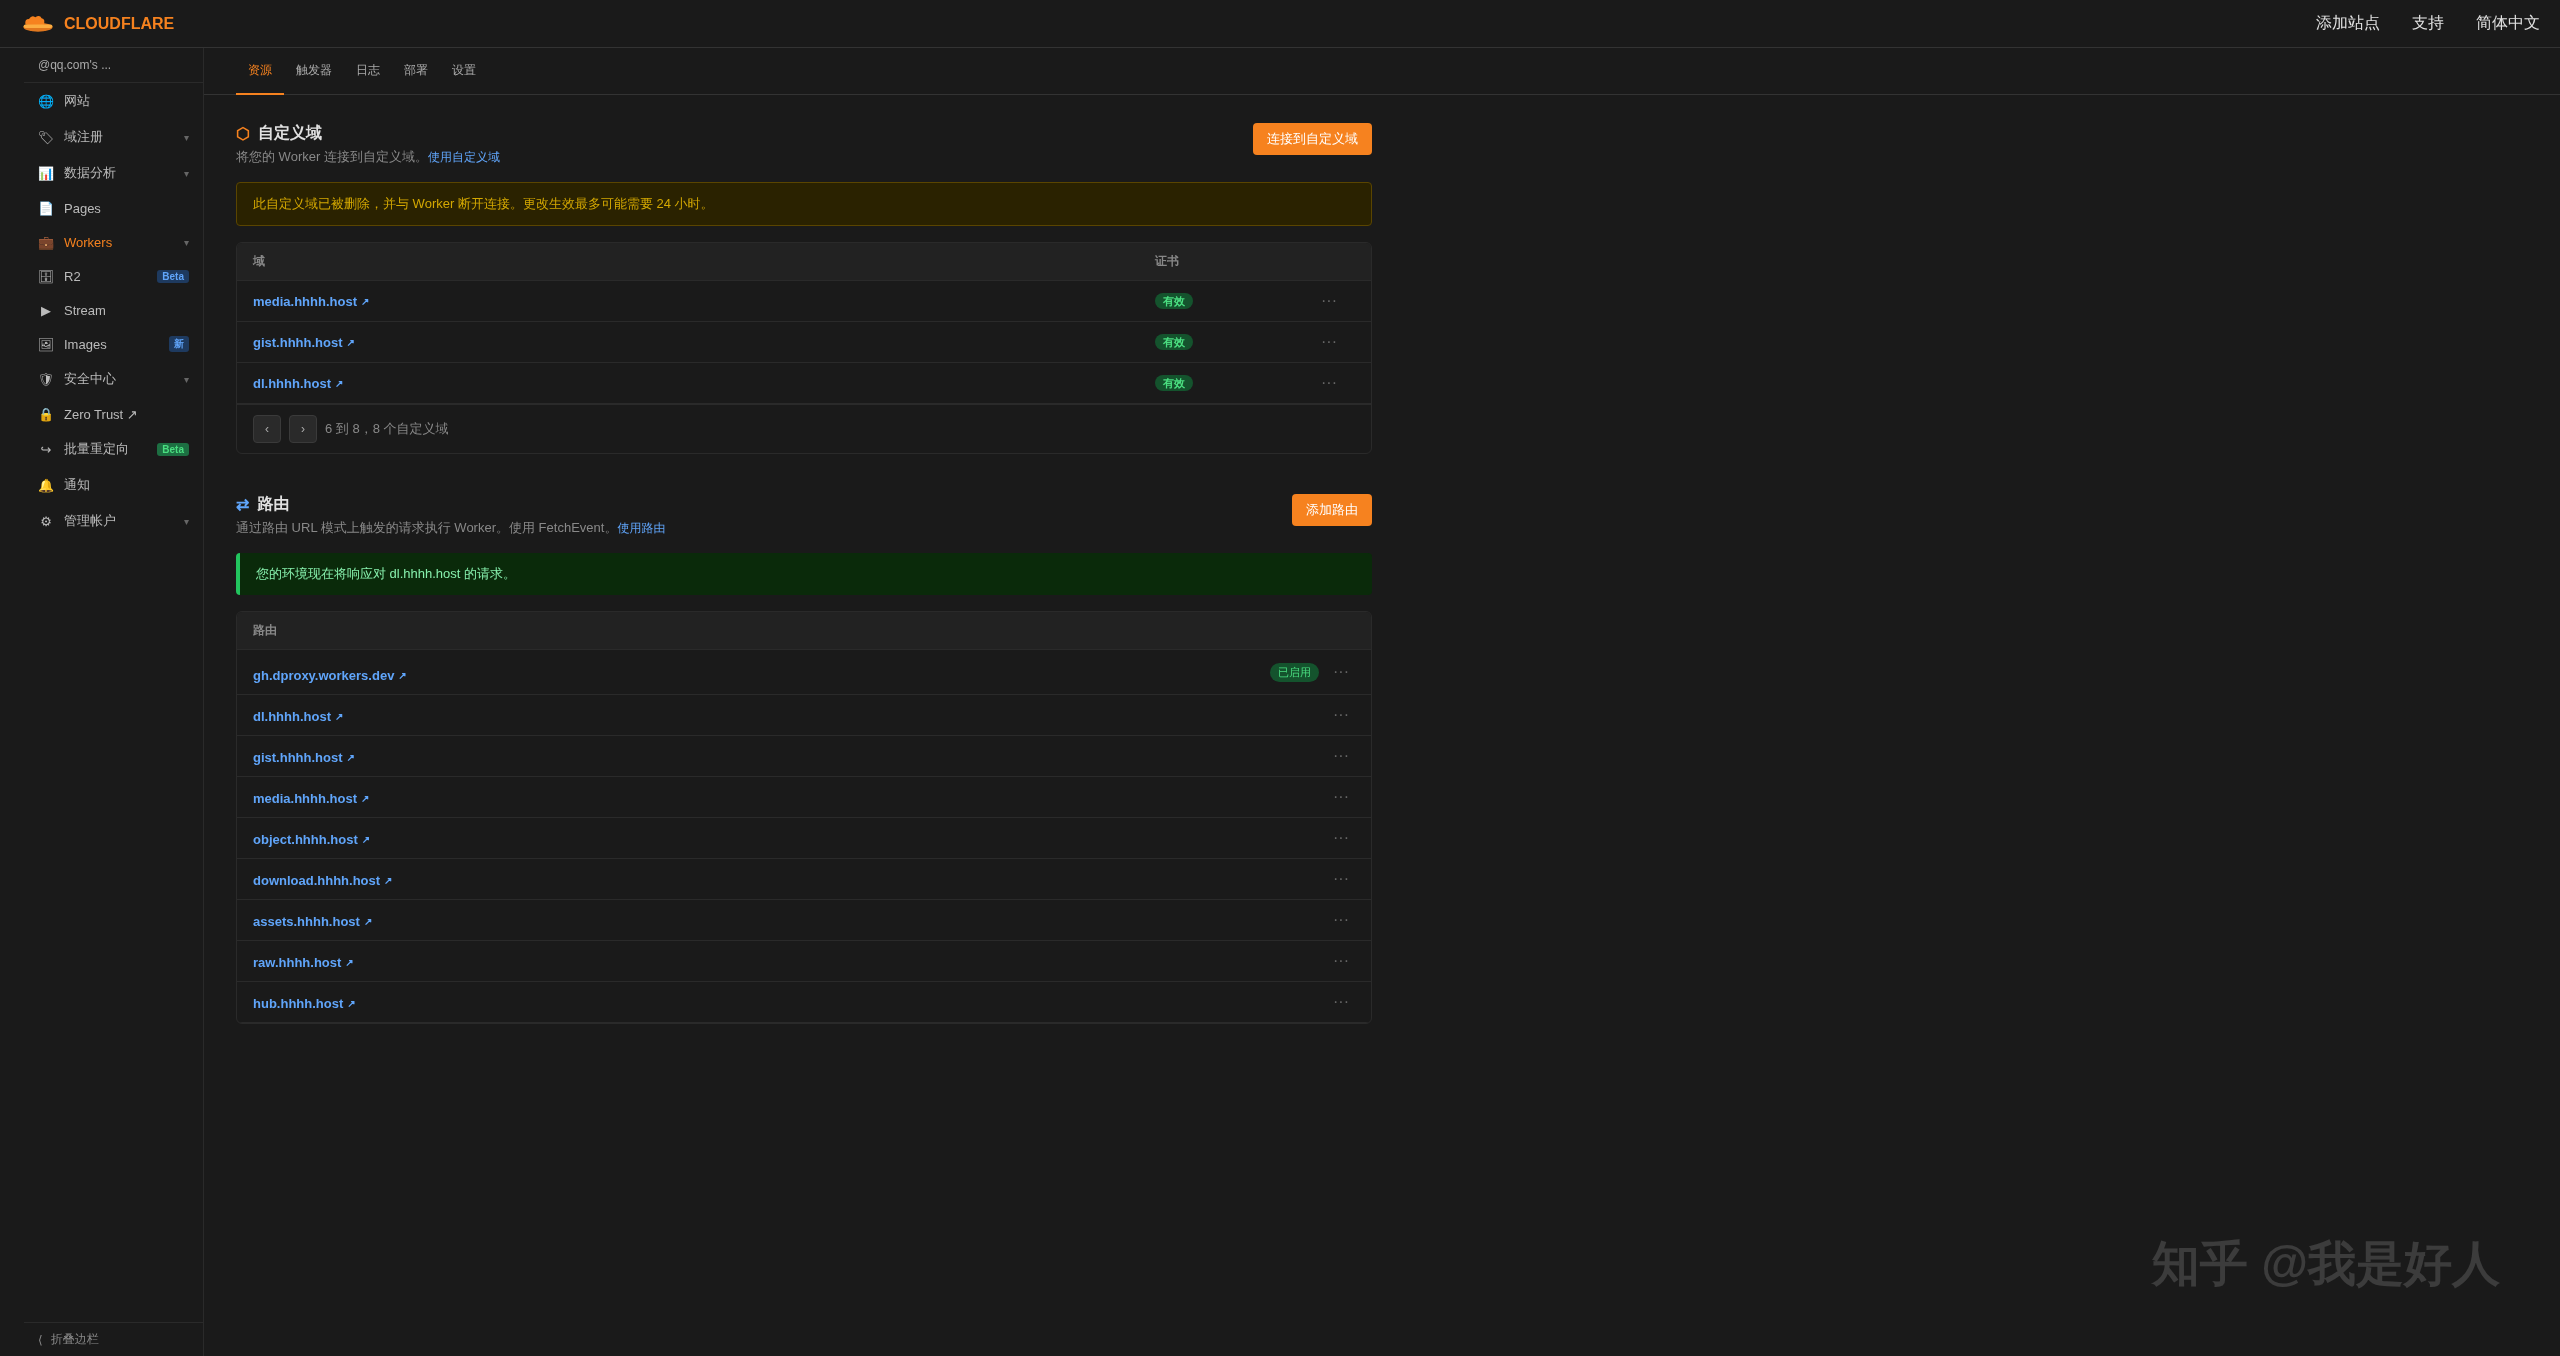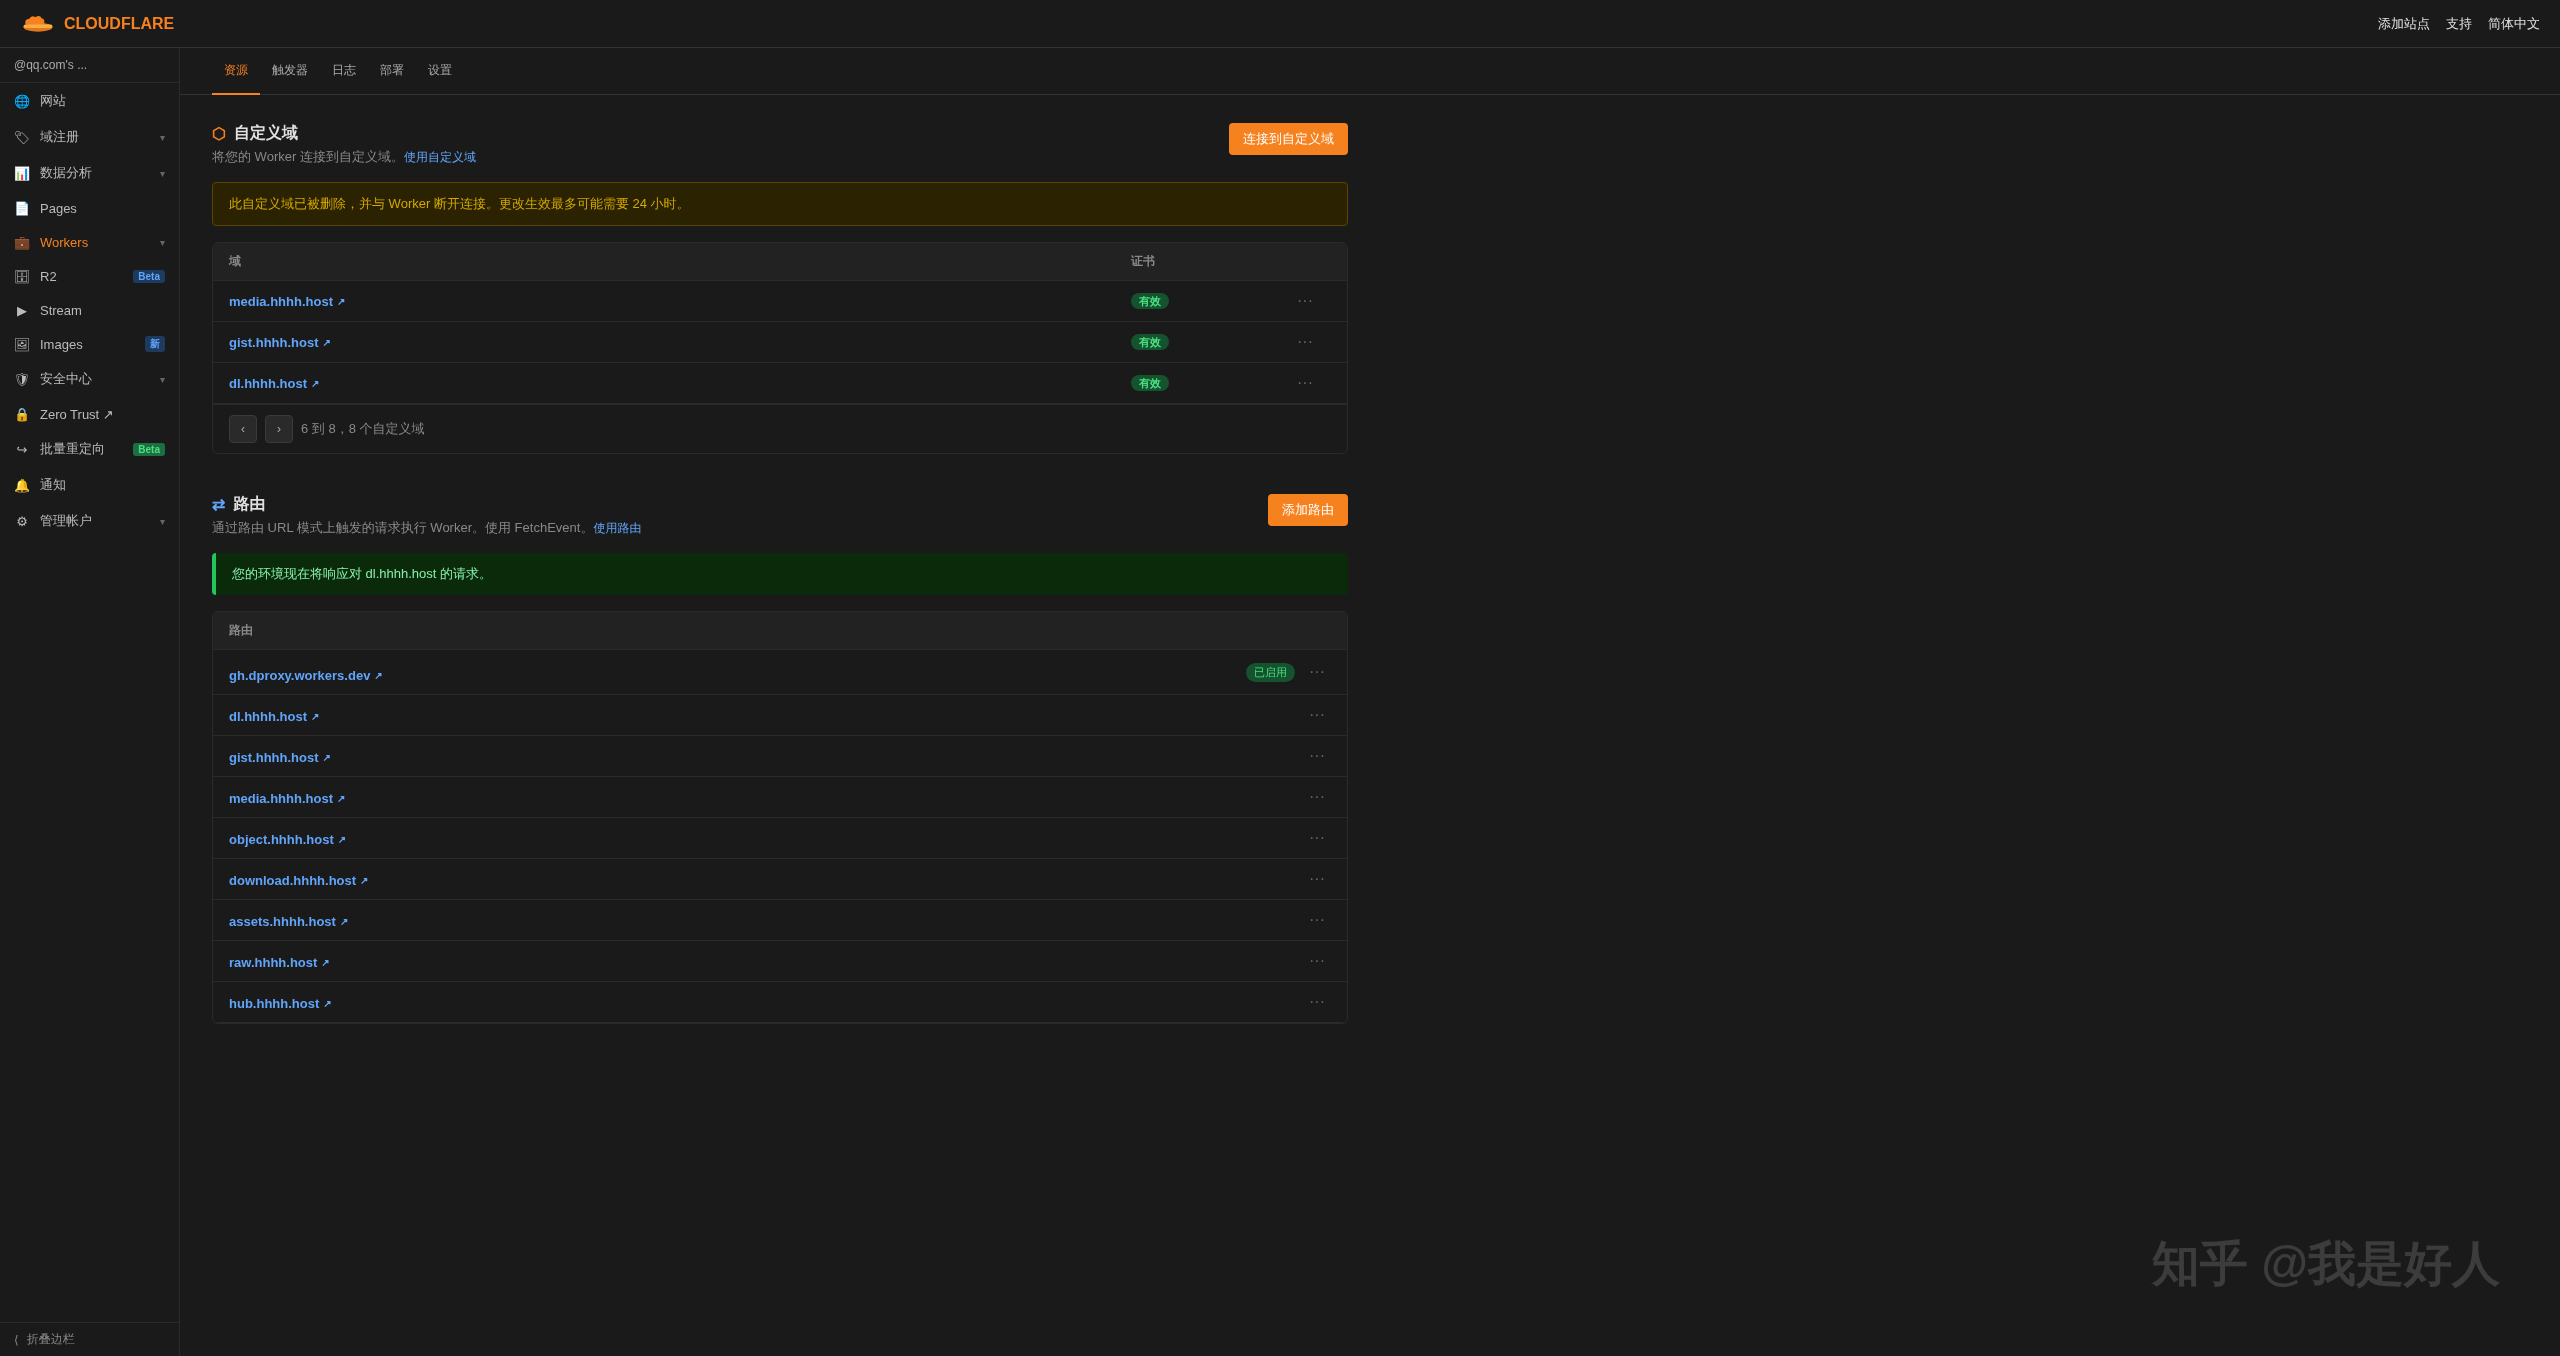--- a/index.html
+++ b/index.html
@@ -2,25 +2,25 @@
 <html><head>
   <meta charset="utf-8">
   <style>
     * { box-sizing: border-box; margin: 0; padding: 0; }
     body { background: #1a1a1a; color: #e0e0e0; font-family: -apple-system, BlinkMacSystemFont, 'Segoe UI', sans-serif; font-size: 14px; display: flex; flex-direction: column; height: 100vh; overflow: hidden; }
 
     
     .topbar { background: #1a1a1a; border-bottom: 1px solid #333; display: flex; align-items: center; justify-content: space-between; padding: 0 20px; height: 48px; flex-shrink: 0; }
     .topbar-logo { display: flex; align-items: center; gap: 8px; }
     .logo-icon { width: 36px; height: 24px; }
-    .topbar-right { display: flex; align-items: center; gap: 16px; font-size: 13px; color: #aaa; }
+    .topbar-right { display: flex; align-items: center; gap: 32px; font-size: 16px; color: #aaa; }
     .topbar-btn { color: #e0e0e0; cursor: pointer; display: flex; align-items: center; gap: 4px; }
 
     
-    .layout { display: flex; flex: 1; overflow: hidden; }
+    .layout { display: flex; flex: 1; overflow: hidden; padding-left: 24px; }
 
     
     .sidebar { width: 180px; background: #1a1a1a; border-right: 1px solid #2a2a2a; display: flex; flex-direction: column; overflow-y: auto; flex-shrink: 0; }
     .sidebar-account { padding: 10px 14px; border-bottom: 1px solid #2a2a2a; font-size: 12px; color: #aaa; white-space: nowrap; overflow: hidden; text-overflow: ellipsis; }
     .sidebar-item { display: flex; align-items: center; gap: 10px; padding: 9px 14px; cursor: pointer; color: #bbb; font-size: 13px; position: relative; }
     .sidebar-item.active { color: #f6821f; }
     .sidebar-item .icon { width: 16px; height: 16px; flex-shrink: 0; display: flex; align-items: center; justify-content: center; }
     .sidebar-item .label { flex: 1; }
     .sidebar-item .arrow { margin-left: auto; font-size: 10px; color: #666; }
     .badge { background: #1d6f42; color: #4ade80; font-size: 10px; padding: 1px 5px; border-radius: 3px; font-weight: 600; }

